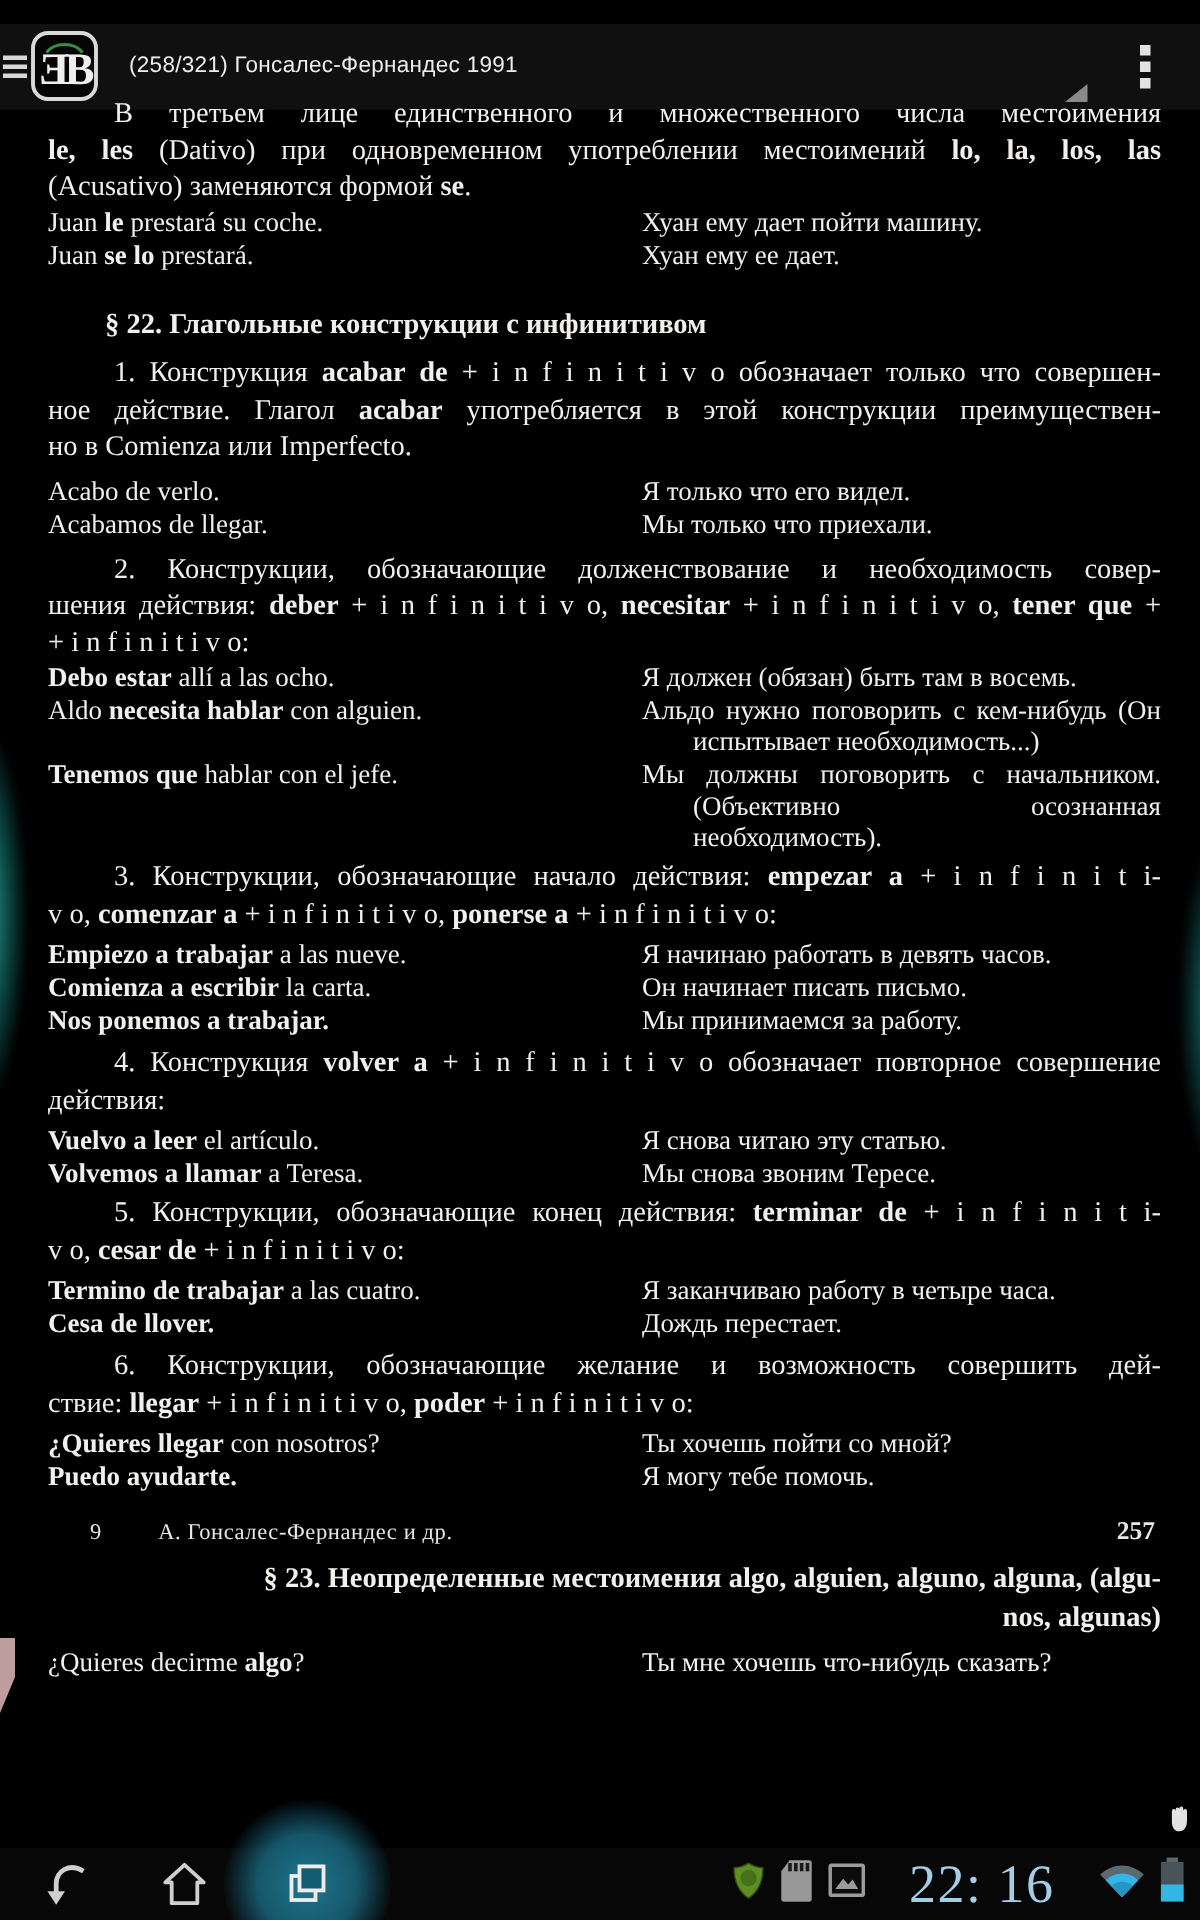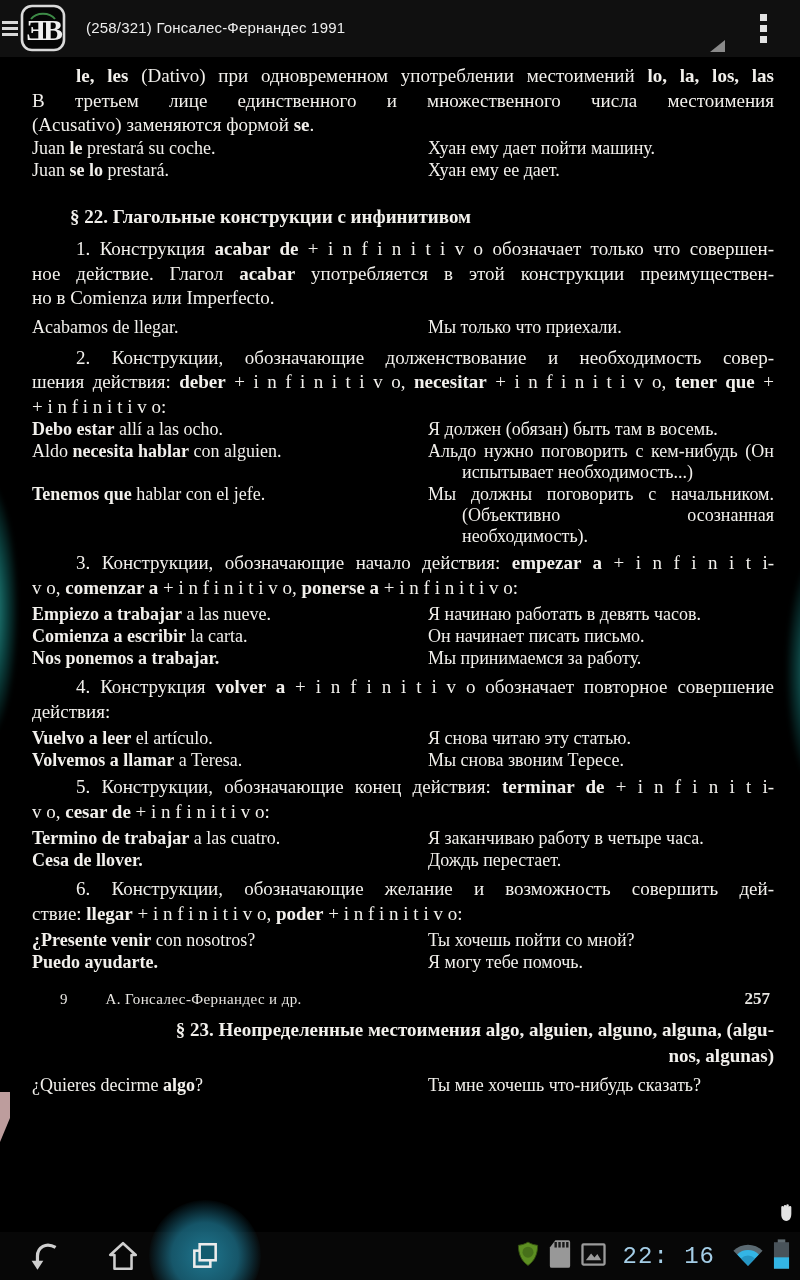--- a/index.html
+++ b/index.html
@@ -2,21 +2,21 @@
 <html><head>
 <meta charset="utf-8">
 <style>
   html,body{margin:0;padding:0;}
   body{
     width:800px;height:1280px;position:relative;overflow:hidden;
     background:#000;color:#f2f0ec;
     font-family:"Liberation Serif", serif;
   }
   
-  .appbar{position:absolute;left:0;top:0;width:800px;height:57px;background:#101010;}
+  .appbar{position:absolute;left:0;top:16px;width:800px;height:57px;background:#101010;}
   .burger{position:absolute;left:2px;top:21px;width:16px;height:16px;}
   .burger i{display:block;width:16px;height:2.6px;background:#d8d8d8;margin-bottom:3.4px;}
   .logo{position:absolute;left:20px;top:4px;width:46px;height:48px;}
   .apptitle{position:absolute;left:86px;top:19px;font-family:"Liberation Sans",sans-serif;
     font-size:15px;color:#ededed;letter-spacing:.2px;}
   .dots{position:absolute;left:760px;top:14px;display:flex;flex-direction:column;gap:4px;}
   .dots i{width:7px;height:7px;background:#e2e2e2;display:block;}
   .tri{position:absolute;left:710px;top:40px;width:0;height:0;
     border-left:15px solid transparent;border-bottom:12px solid #8a8a8a;}
   
@@ -48,22 +48,22 @@
   .bookmark{position:absolute;left:0;top:1092px;width:10px;height:50px;background:#bd9d9d;
     clip-path:polygon(0 0,100% 0,100% 52%,0 100%);}
   .hand{position:absolute;left:778px;top:1202px;width:17px;height:21px;}
   
   .navbar{position:absolute;left:0;top:1232px;width:800px;height:48px;background:#070707;}
   .navglow{position:absolute;left:149px;top:-32px;width:112px;height:112px;border-radius:50%;
     background:radial-gradient(circle, rgba(32,124,150,.95) 0%, rgba(26,106,130,.8) 42%, rgba(18,80,100,.35) 62%, transparent 72%);}
   .navbtn{position:absolute;top:8px;width:32px;height:32px;}
   .btn-back{left:30px;} .btn-home{left:107px;} .btn-recents{left:189px;}
   .statusicons{position:absolute;right:10px;top:0;height:48px;display:flex;align-items:center;gap:9px;}
-  .clock{font-family:Liberation Mono, monospace;font-size:24px;color:#a4cde6;
-    letter-spacing:1px;margin:0 8px;}
+  .clock{font-family:Liberation Serif, serif;font-size:36px;color:#a4cde6;
+    letter-spacing:1px;margin:0 20px;}
 </style>
 </head>
 <body>
 
 <div class="appbar">
   <div class="burger">
       <i></i>
       <i></i>
       <i></i>
     </div>
@@ -79,22 +79,22 @@
   <div class="dots">
       <i></i>
       <i></i>
       <i></i>
     </div>
 </div>
 
 <div class="content">
 
   <div class="just firstind">
+      <div class="ln">В третьем лице единственного и множественного числа местоимения</div>
       <div class="ln"><b>le, les</b> (Dativo) при одновременном употреблении местоимений <b>lo, la, los, las</b></div>
-      <div class="ln">В третьем лице единственного и множественного числа местоимения</div>
       <div class="ln">(Acusativo) заменяются формой <b>se</b>.</div>
     </div>
 
   <div class="ex mt0">
       <div class="exrow">
         <div class="es">Juan <b>le</b> prestará su coche.</div>
         <div class="ru">Хуан ему дает пойти машину.</div>
       </div>
       <div class="exrow">
         <div class="es">Juan <b>se lo</b> prestará.</div>
@@ -104,20 +104,24 @@
 
   <div class="heading">§ 22. Глагольные конструкции с инфинитивом</div>
 
   <div class="just firstind mt8">
       <div class="ln">1. Конструкция <b>acabar de</b> + i n f i n i t i v o обозначает только что совершен-</div>
       <div class="ln">ное действие. Глагол <b>acabar</b> употребляется в этой конструкции преимуществен-</div>
       <div class="ln">но в Comienza или Imperfecto.</div>
     </div>
   <div class="ex mt6">
       <div class="exrow">
+        <div class="es">Acabo de verlo.</div>
+        <div class="ru">Я только что его видел.</div>
+      </div>
+      <div class="exrow">
         <div class="es">Acabamos de llegar.</div>
         <div class="ru">Мы только что приехали.</div>
       </div>
     </div>
 
   <div class="just firstind mt8">
       <div class="ln">2. Конструкции, обозначающие долженствование и необходимость совер-</div>
       <div class="ln">шения действия: <b>deber</b> + i n f i n i t i v o, <b>necesitar</b> + i n f i n i t i v o, <b>tener que</b> +</div>
       <div class="ln">+ i n f i n i t i v o:</div>
     </div>
@@ -184,21 +188,21 @@
         <div class="ru">Дождь перестает.</div>
       </div>
     </div>
 
   <div class="just firstind mt6">
       <div class="ln">6. Конструкции, обозначающие желание и возможность совершить дей-</div>
       <div class="ln">ствие: <b>llegar</b> + i n f i n i t i v o,  <b>poder</b> + i n f i n i t i v o:</div>
     </div>
   <div class="ex mt4">
       <div class="exrow">
-        <div class="es"><b>¿Presente venir</b> con nosotros?</div>
+        <div class="es"><b>¿Quieres llegar</b> con nosotros?</div>
         <div class="ru">Ты хочешь пойти со мной?</div>
       </div>
       <div class="exrow">
         <div class="es"><b>Puedo ayudarte.</b></div>
         <div class="ru">Я могу тебе помочь.</div>
       </div>
     </div>
 
   <div class="pagefoot">
     <span class="sig">9</span>

